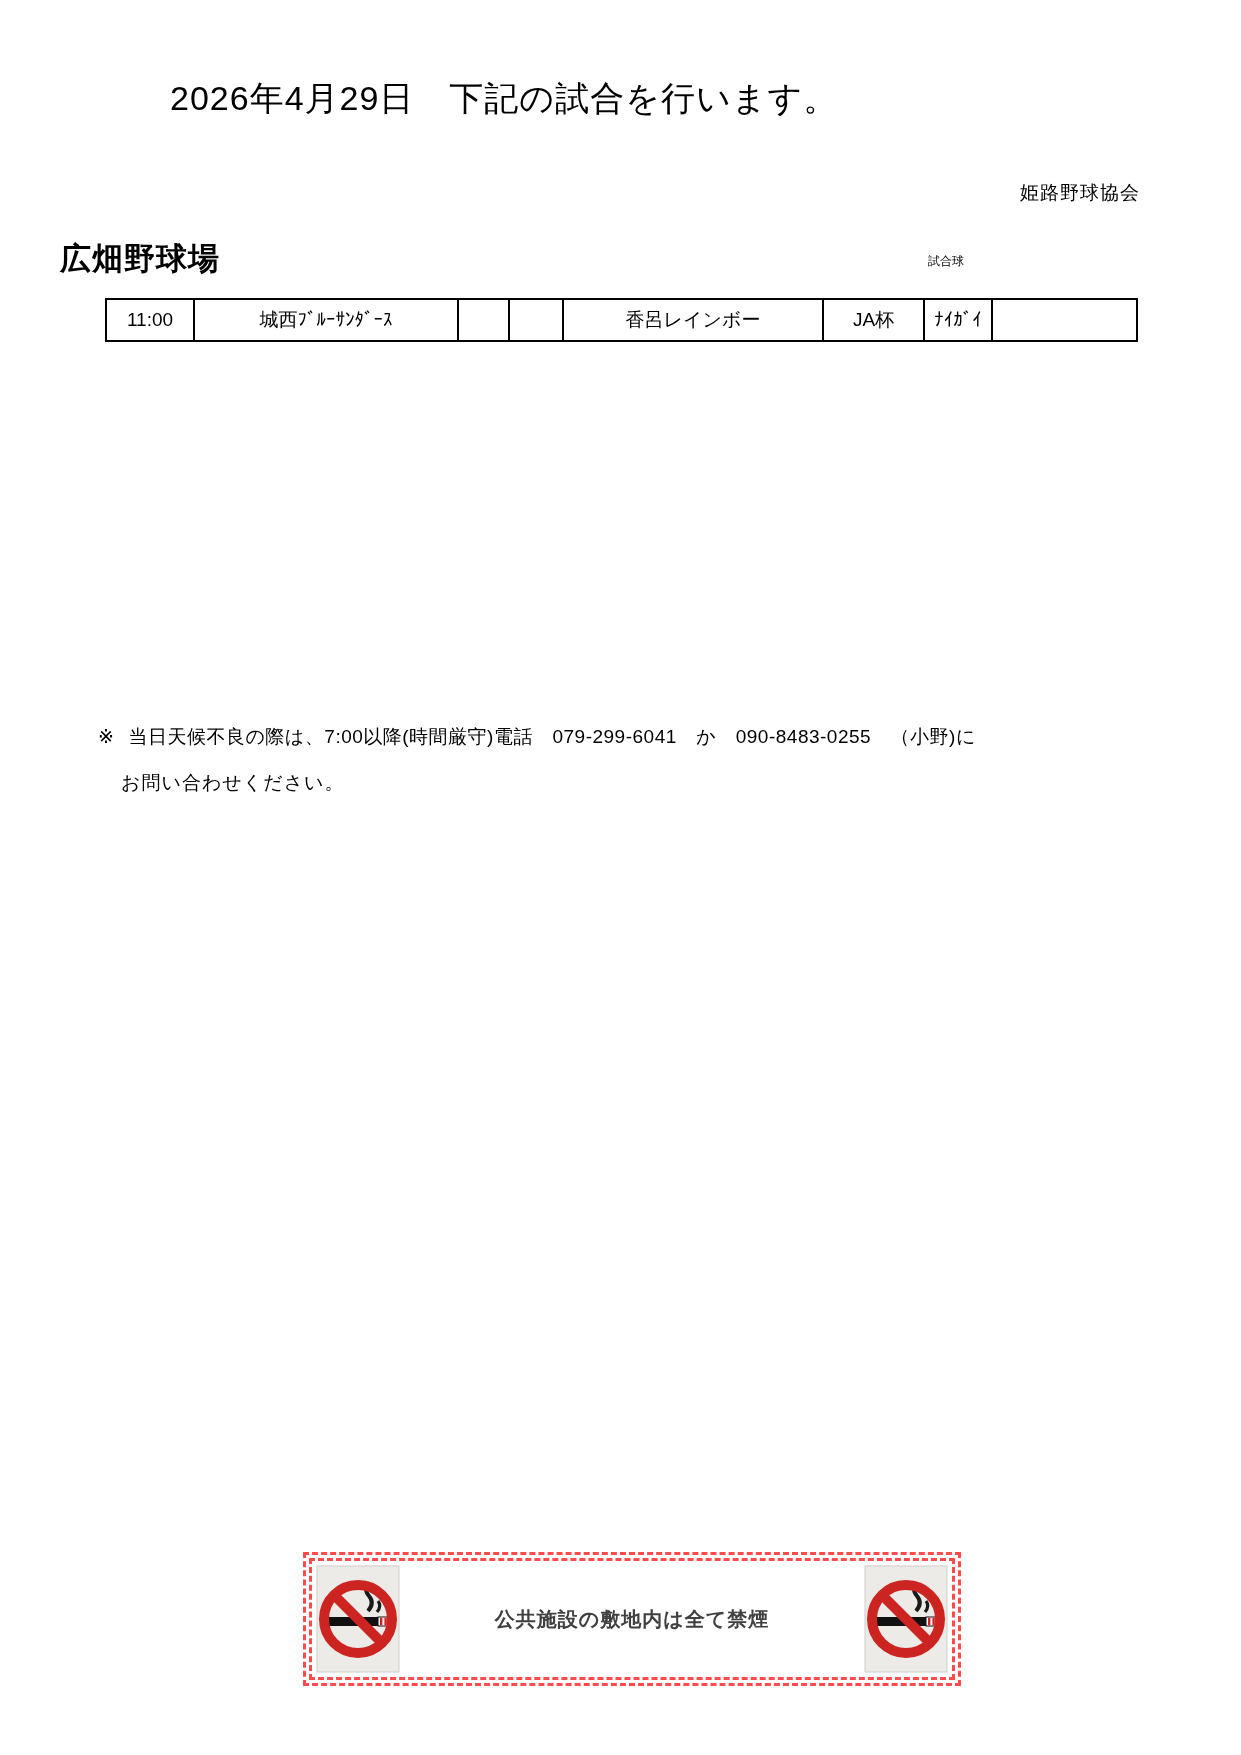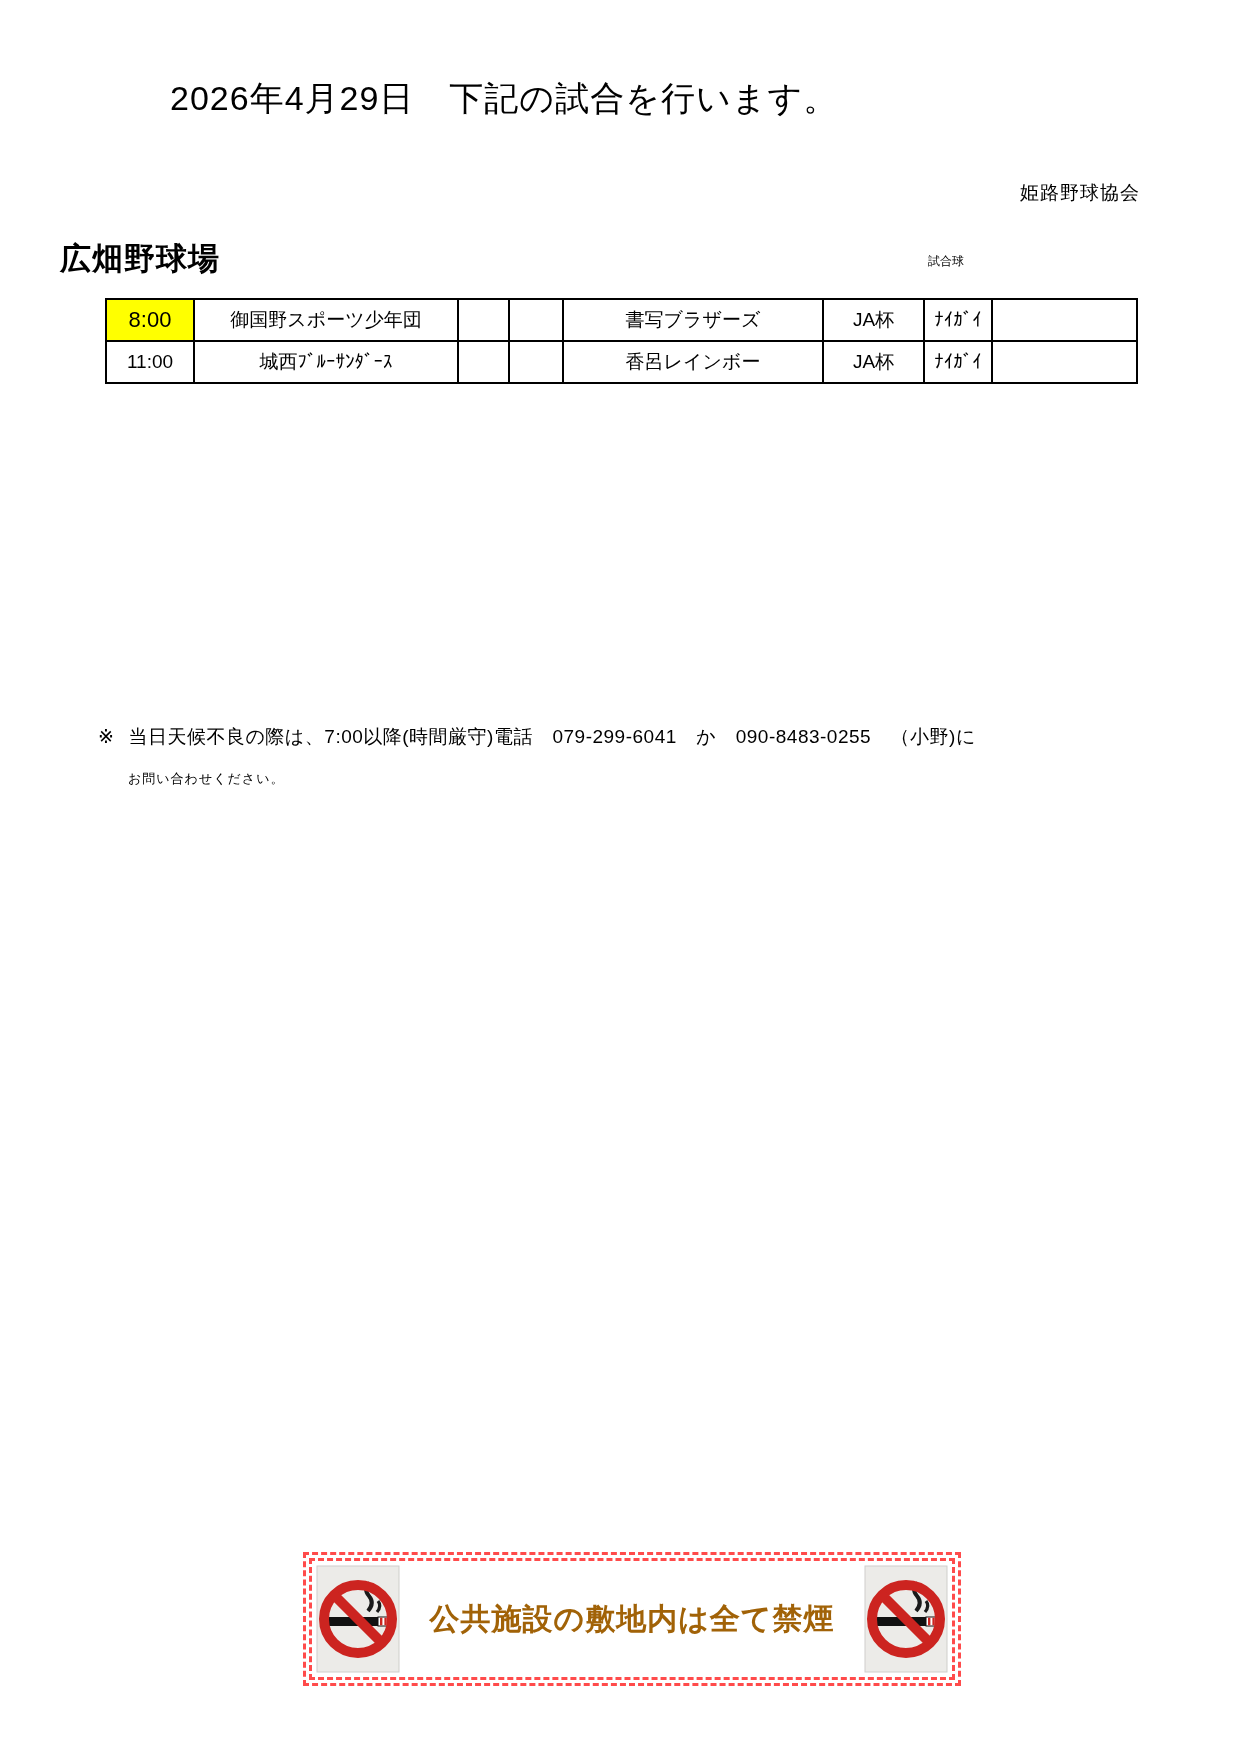--- a/index.html
+++ b/index.html
@@ -73,45 +73,45 @@
 
   .notice {
     position: absolute;
     left: 98px; top: 724px;
     font-size: 19px;
     letter-spacing: 0.5px;
   }
   .notice .marker { margin-right: 14px; }
   .notice-line2 {
     position: absolute;
-    left: 128px; top: 770px;
-    font-size: 13px;
+    left: 121px; top: 770px;
+    font-size: 19px;
     letter-spacing: 1px;
   }
 
   .no-smoking-banner {
     position: absolute;
     left: 303px; top: 1552px;
     width: 658px; height: 134px;
     border: 3px dashed #ff4b4b;
     outline: 3px dashed #ff4b4b;
     outline-offset: -9px;
     background: #fff;
     display: flex;
     align-items: center;
     justify-content: space-between;
     padding: 0 10px;
   }
   .ns-icon { width: 84px; height: 108px; flex: 0 0 auto; }
   .banner-text {
     flex: 1 1 auto;
     text-align: center;
-    font-size: 30px;
+    font-size: 20px;
     font-weight: 700;
-    color: #a16207;
+    color: #404040;
     letter-spacing: 1px;
   }
 </style>
 </head>
 <body>
 
 <div class="doc-title">2026年4月29日　下記の試合を行います。</div>
 
 <div class="org-name">姫路野球協会</div>
 
@@ -124,30 +124,20 @@
     <col class="c-time">
       <col class="c-home">
       <col class="c-s1">
       <col class="c-s2">
     <col class="c-away">
       <col class="c-cup">
       <col class="c-ball">
       <col class="c-last">
   </colgroup>
   <tbody>
-    <tr>
-      <td class="time-cell highlight">8:00</td>
-      <td>御国野スポーツ少年団</td>
-      <td></td>
-      <td></td>
-      <td>書写ブラザーズ</td>
-      <td class="cup-cell">JA杯</td>
-      <td class="ball-cell">ﾅｲｶﾞｲ</td>
-      <td></td>
-    </tr>
     <tr>
       <td class="time-cell">11:00</td>
       <td>城西ﾌﾞﾙｰｻﾝﾀﾞｰｽ</td>
       <td></td>
       <td></td>
       <td>香呂レインボー</td>
       <td class="cup-cell">JA杯</td>
       <td class="ball-cell">ﾅｲｶﾞｲ</td>
       <td></td>
     </tr>

